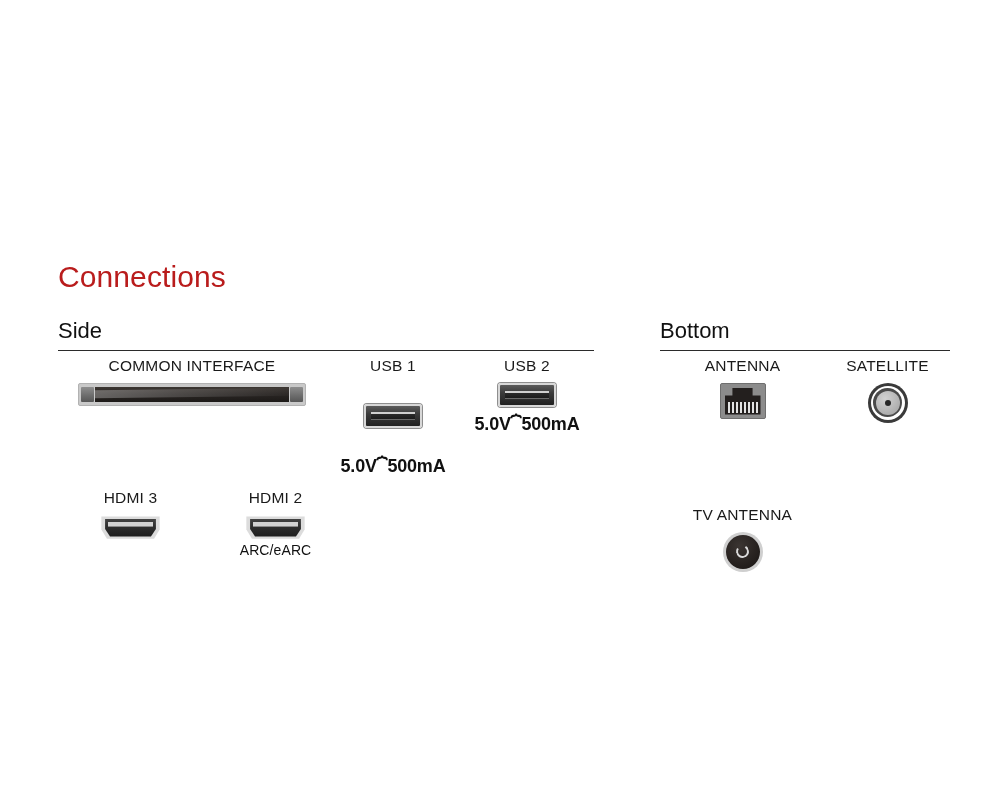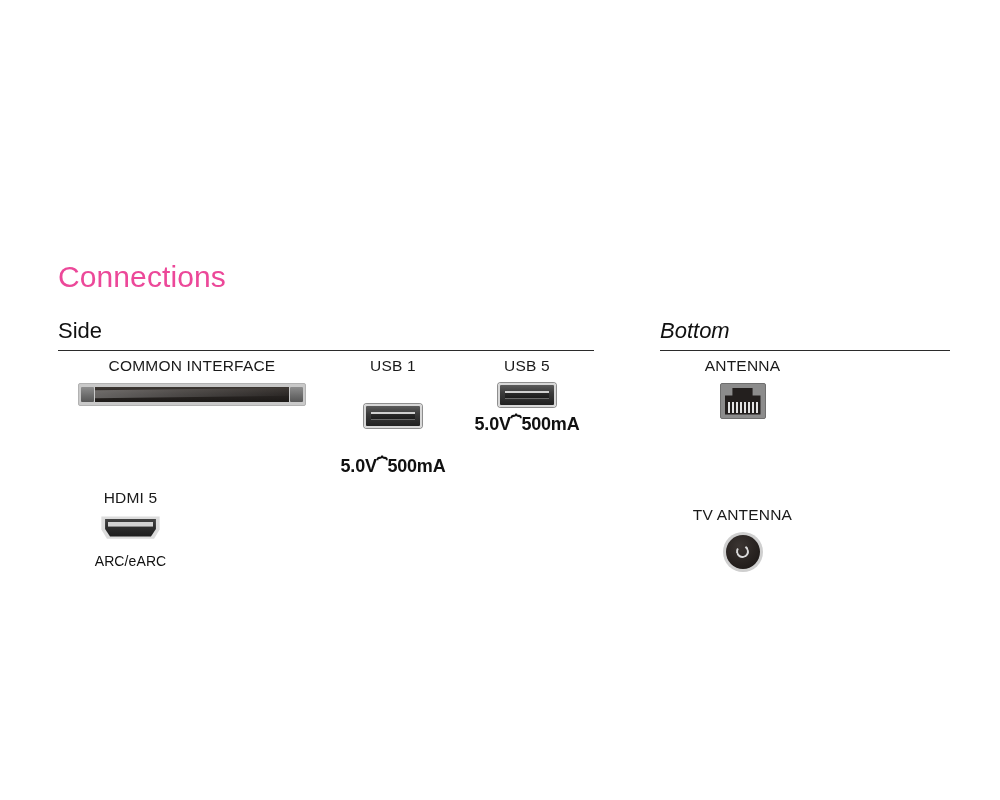--- a/index.html
+++ b/index.html
@@ -17,30 +17,30 @@
   }
 
   
   #page-title {
     position: absolute;
     left: 58px;
     top: 262px;
     font-size: 30px;
     font-weight: 400;
     letter-spacing: .1px;
-    color: #ec4899;
+    color: #b91c1c;
     line-height: 1;
   }
 
   .section {
     position: absolute;
     top: 320px;
   }
   #section-side  { left: 58px;  width: 536px; }
-  #section-bottom{ left: 660px; width: 290px; font-style: italic; }
+  #section-bottom{ left: 660px; width: 290px; }
 
   .section-title {
     font-size: 22px;
     font-weight: 400;
     color: #111;
     line-height: 1;
     padding-bottom: 8px;
   }
   .section-rule {
     height: 1px;
@@ -74,21 +74,21 @@
     color: #111;
     white-space: nowrap;
     margin-top: 8px;
     line-height: 1;
     letter-spacing: -.2px;
   }
   .port-sublabel.thin {
     font-weight: 400;
     font-size: 14px;
     letter-spacing: .1px;
-    margin-top: 14px;
+    margin-top: 3px;
   }
 
   
   .ci-slot {
     width: 228px;
     height: 23px;
     background: #c9c9c9;
     border: 1px solid #b2b2b2;
     border-radius: 2px;
     box-sizing: border-box;
@@ -292,34 +292,42 @@
 
   <div class="port" style="width:134px;gap:21px;">
     <div class="port-label">USB 1</div>
     <div class="usb">
       <div class="usb-slot"></div>
     </div>
     <div class="port-sublabel">5.0V⏞500mA</div>
   </div>
 
   <div class="port" style="width:134px;">
-    <div class="port-label">USB 5</div>
+    <div class="port-label">USB 2</div>
     <div class="usb">
       <div class="usb-slot"></div>
     </div>
     <div class="port-sublabel">5.0V⏞500mA</div>
   </div>
 </div>
 
 <div class="port-row" style="left:58px; top:490px; width:536px;">
 
-
-
   <div class="port" style="width:145px;">
-    <div class="port-label">HDMI 5</div>
+    <div class="port-label">HDMI 3</div>
+    <div class="hdmi">
+      <div class="hdmi-outer"></div>
+      <div class="hdmi-inner"></div>
+      <div class="hdmi-bar"></div>
+    </div>
+  </div>
+
+
+  <div class="port" style="width:145px;">
+    <div class="port-label">HDMI 2</div>
     <div class="hdmi">
       <div class="hdmi-outer"></div>
       <div class="hdmi-inner"></div>
       <div class="hdmi-bar"></div>
     </div>
     <div class="port-sublabel thin">ARC/eARC</div>
   </div>
 </div>
 
 <div class="section" id="section-bottom">
@@ -339,20 +347,32 @@
           <i></i>
           <i></i>
           <i></i>
           <i></i>
           <i></i>
           <i></i>
       </div>
     </div>
   </div>
 
+  <div class="port" style="width:125px;">
+    <div class="port-label">SATELLITE</div>
+    <div class="sat">
+      <div class="sat-ring2">
+        <div class="sat-ring3">
+          <div class="sat-disc">
+            <div class="sat-pin"></div>
+          </div>
+        </div>
+      </div>
+    </div>
+  </div>
 </div>
 
 <div class="port-row" style="left:660px; top:490px; width:165px;">
 
   <div class="port" style="width:165px;margin-top:17px;">
     <div class="port-label">TV ANTENNA</div>
     <div class="coax">
       <div class="coax-in">
         <div class="coax-c"></div>
       </div>

